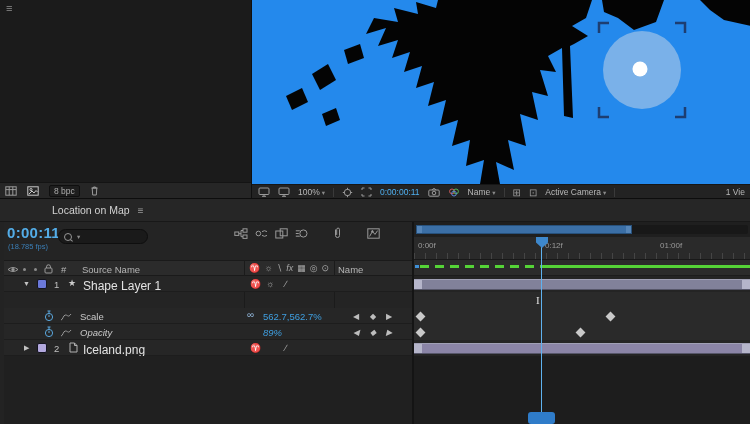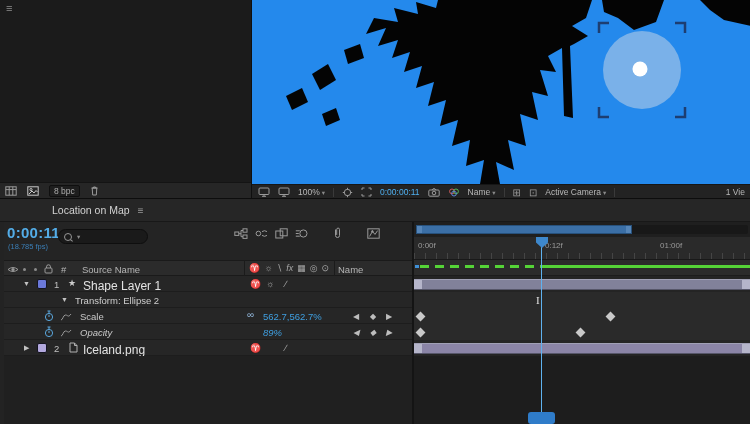--- a/index.html
+++ b/index.html
@@ -299,24 +299,20 @@
           <span class="tri" style="left:19px;">▼</span>
           <span class="swatch" style="background:#6b79da;"></span>
           <span class="rownum">1</span>
           <span class="star-ic">★</span>
           <span class="rowname" style="left:79px;">Shape Layer 1</span>
           <span class="swg" style="left:246px;">♈</span>
           <span class="swg" style="left:262px;">☼</span>
           <span class="swg" style="left:281px;">∕</span>
         </div>
 
-        <div class="row" style="top:70px;">
-          <span class="tri" style="left:57px;">▼</span>
-          <span class="propname" style="left:71px;color:#cfcfcf;">Transform: Ellipse 2</span>
-        </div>
 
         <div class="row" style="top:86px;text-decoration:underline;">
           <span class="abs" style="left:40px;top:2px;">
             <svg width="10" height="12" fill="none" stroke="#5aa7dd" stroke-width="1">
                 <circle cx="5" cy="7" r="3.6"></circle>
                 <path d="M5,7 V4.8 M3.5,1 h3 M5,1 v2"></path>
               </svg>
           </span>
           <span class="abs" style="left:56px;top:4px;">
             <svg width="12" height="10" class="icn">

